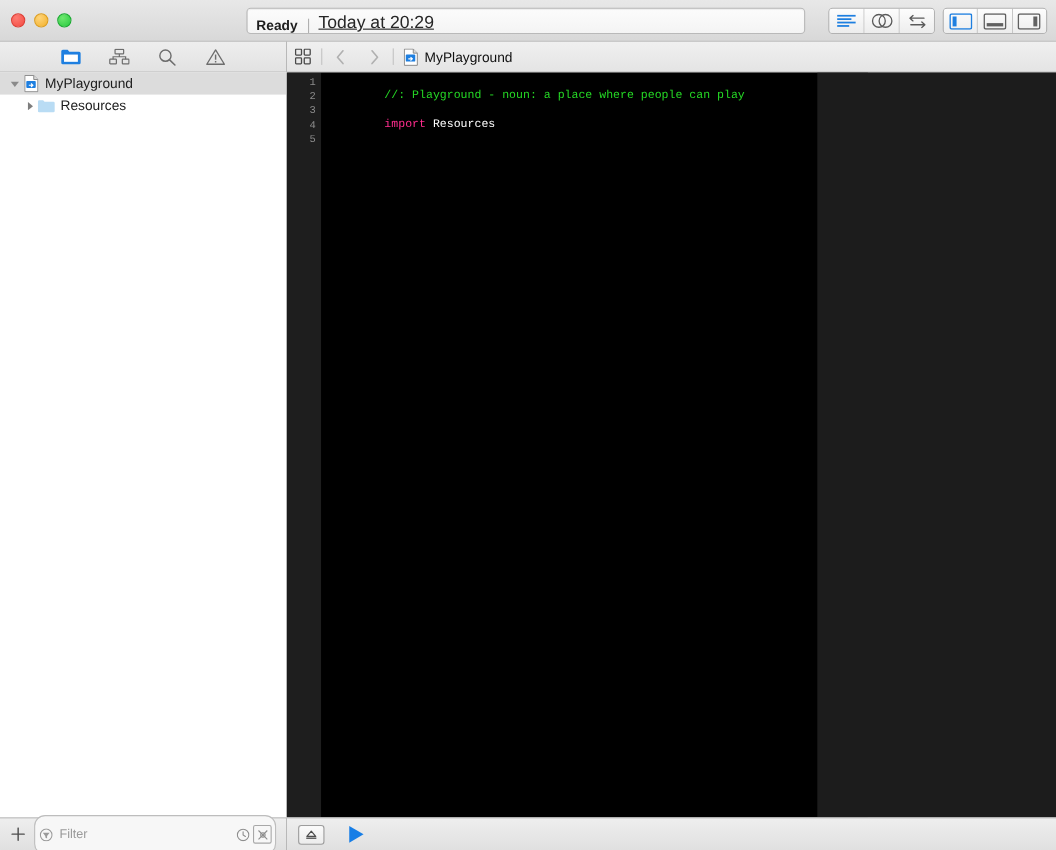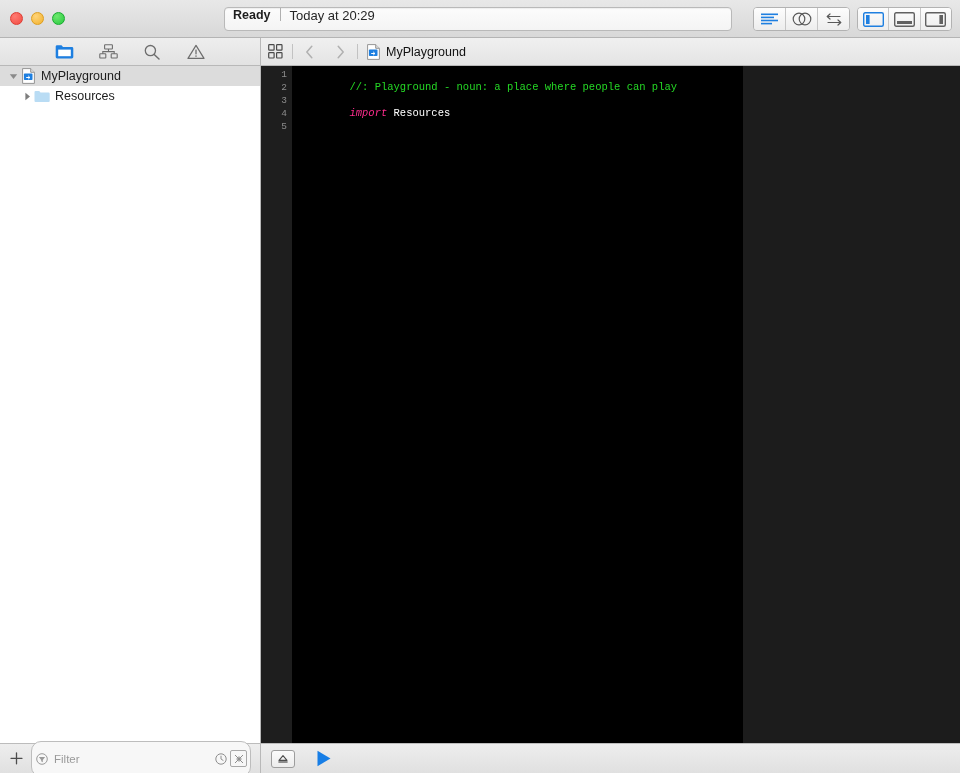--- a/index.html
+++ b/index.html
@@ -48,39 +48,40 @@
 
   .status-field {
     position: absolute;
     left: 224px; top: 7px;
     width: 508px; height: 24px;
     background: linear-gradient(to bottom, #fcfcfc, #f4f4f4);
     border: 1px solid #b9b9b9;
     border-radius: 4px;
     box-shadow: inset 0 1px 1px rgba(0,0,0,0.06);
     display: flex;
-    align-items: flex-start;
+    align-items: flex-end;
     box-sizing: border-box;
   }
   .status-ready {
     font-size: 12.5px;
     font-weight: bold;
     color: #1d1d1d;
     margin-left: 8px;
     white-space: nowrap;
   }
   .status-sep {
     width: 1px; height: 13px;
     background: #b0b0b0;
     margin: 0 9px;
   }
   .status-time {
-    font-size: 13px;
+    font-size: 16px;
     color: #262626;
     white-space: nowrap;
+    text-decoration: underline;
   }
 
   .seg-group {
     position: absolute;
     display: flex;
     top: 7px; height: 24px;
     border: 1px solid #b2b2b2;
     border-radius: 4px;
     overflow: hidden;
     background: linear-gradient(to bottom, #fdfdfd, #ededed);
@@ -286,21 +287,21 @@
   }
   .code-line {
     height: 13px;
     line-height: 13px;
     padding-left: 7px;
     font-family: "Liberation Mono", "DejaVu Sans Mono", monospace;
     font-size: 10.5px;
     white-space: pre;
   }
   .tok-comment { color: #25d825; }
-  .tok-keyword { color: #ff2d8e; font-style: italic; }
+  .tok-keyword { color: #ff2d8e; }
   .tok-plain   { color: #ffffff; }
   .results-sidebar {
     position: absolute;
     left: 482px; top: 0;
     width: 217px; height: 100%;
     background: #1c1c1c;
   }
 
   
   .debugbar {

